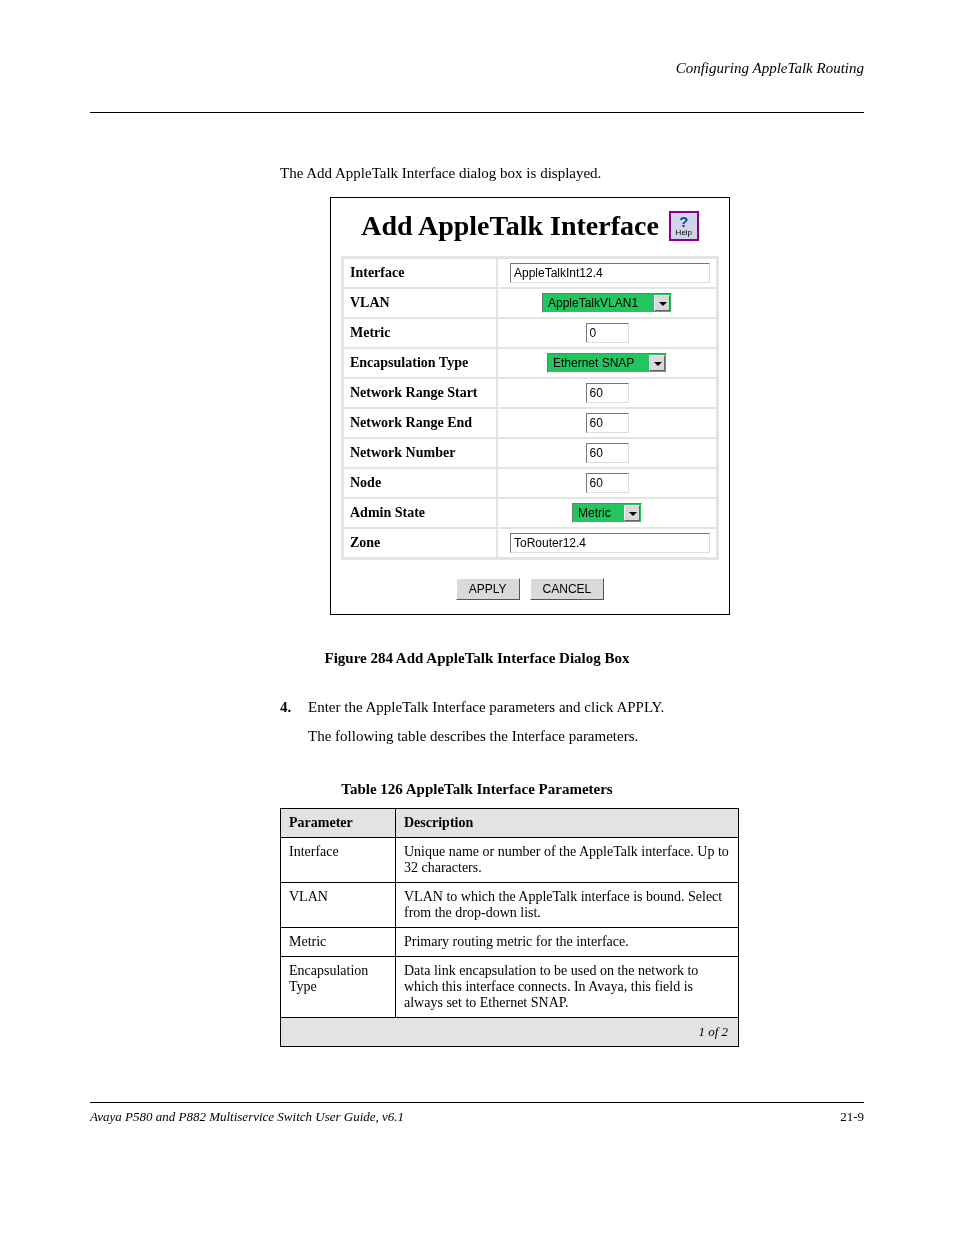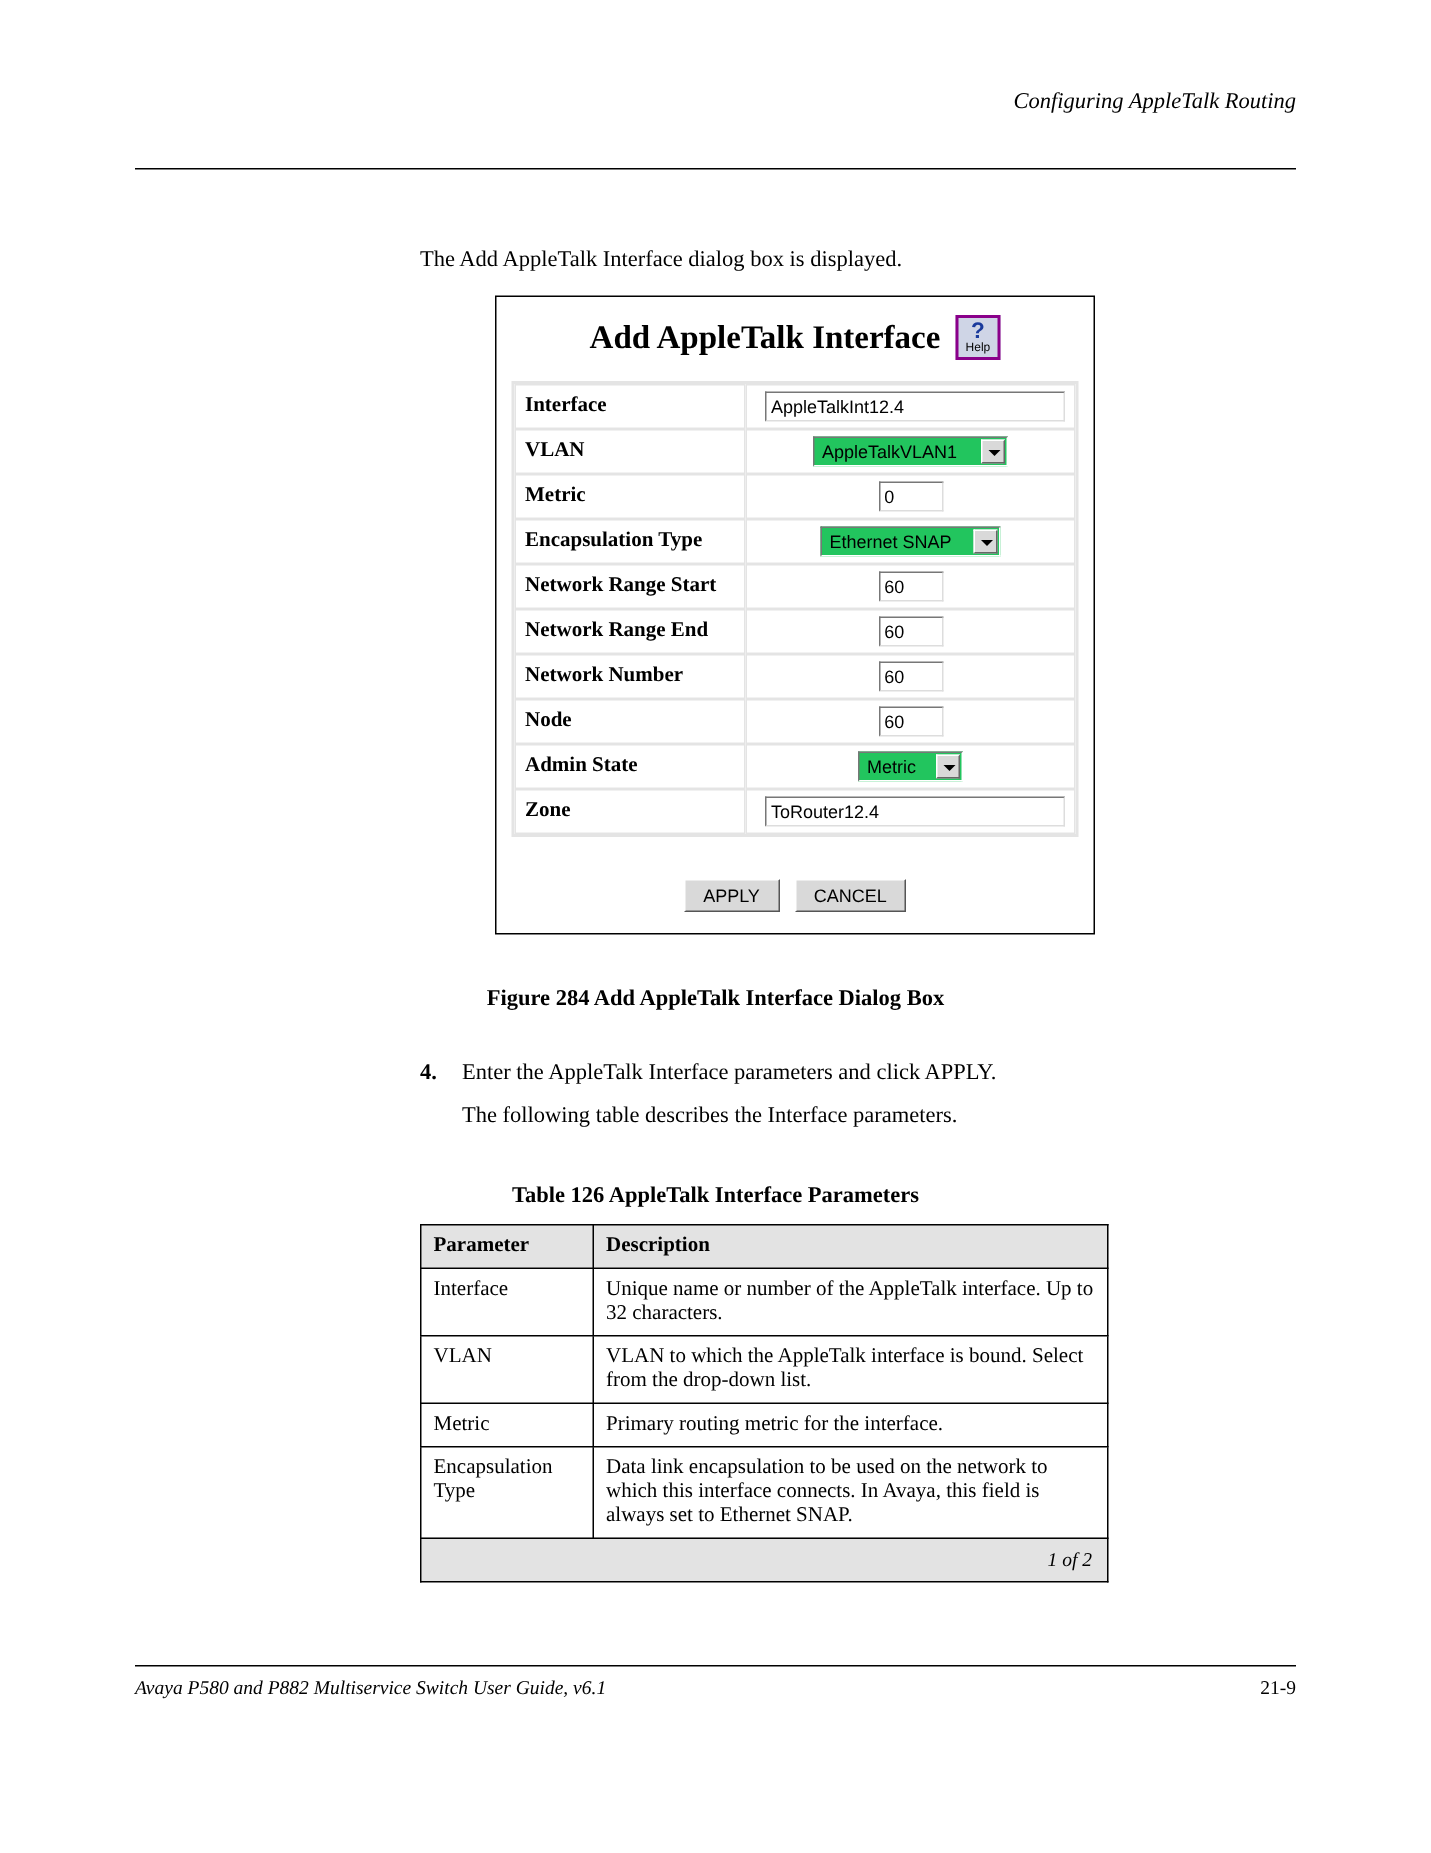--- a/index.html
+++ b/index.html
@@ -42,21 +42,21 @@
     background: #fff;
     padding: 8px 10px 14px 10px;
   }
   .dialog-title-row {
     text-align: center;
     margin: 4px 0 14px 0;
   }
   .dialog-title {
     font-family: "Times New Roman", Times, serif;
     font-weight: bold;
-    font-size: 22px;
+    font-size: 28px;
     vertical-align: middle;
   }
   .help-btn {
     display: inline-block;
     width: 30px; height: 30px;
     border: 2px solid #8a008a;
     background: #cfd5e6;
     vertical-align: middle;
     margin-left: 6px;
     position: relative;
@@ -142,21 +142,21 @@
   .sel .caret::after {
     content: "";
     position: absolute;
     left: 4px; top: 6px;
     border-left: 4px solid transparent;
     border-right: 4px solid transparent;
     border-top: 4px solid #000;
   }
   .btn-row {
     text-align: center;
-    margin-top: 28px;
+    margin-top: 18px;
   }
   .btn {
     display: inline-block;
     font-family: Arial, sans-serif;
     font-size: 12px;
     background: #d9d9d9;
     border-top: 1px solid #fff;
     border-left: 1px solid #fff;
     border-right: 1px solid #555;
     border-bottom: 1px solid #555;

